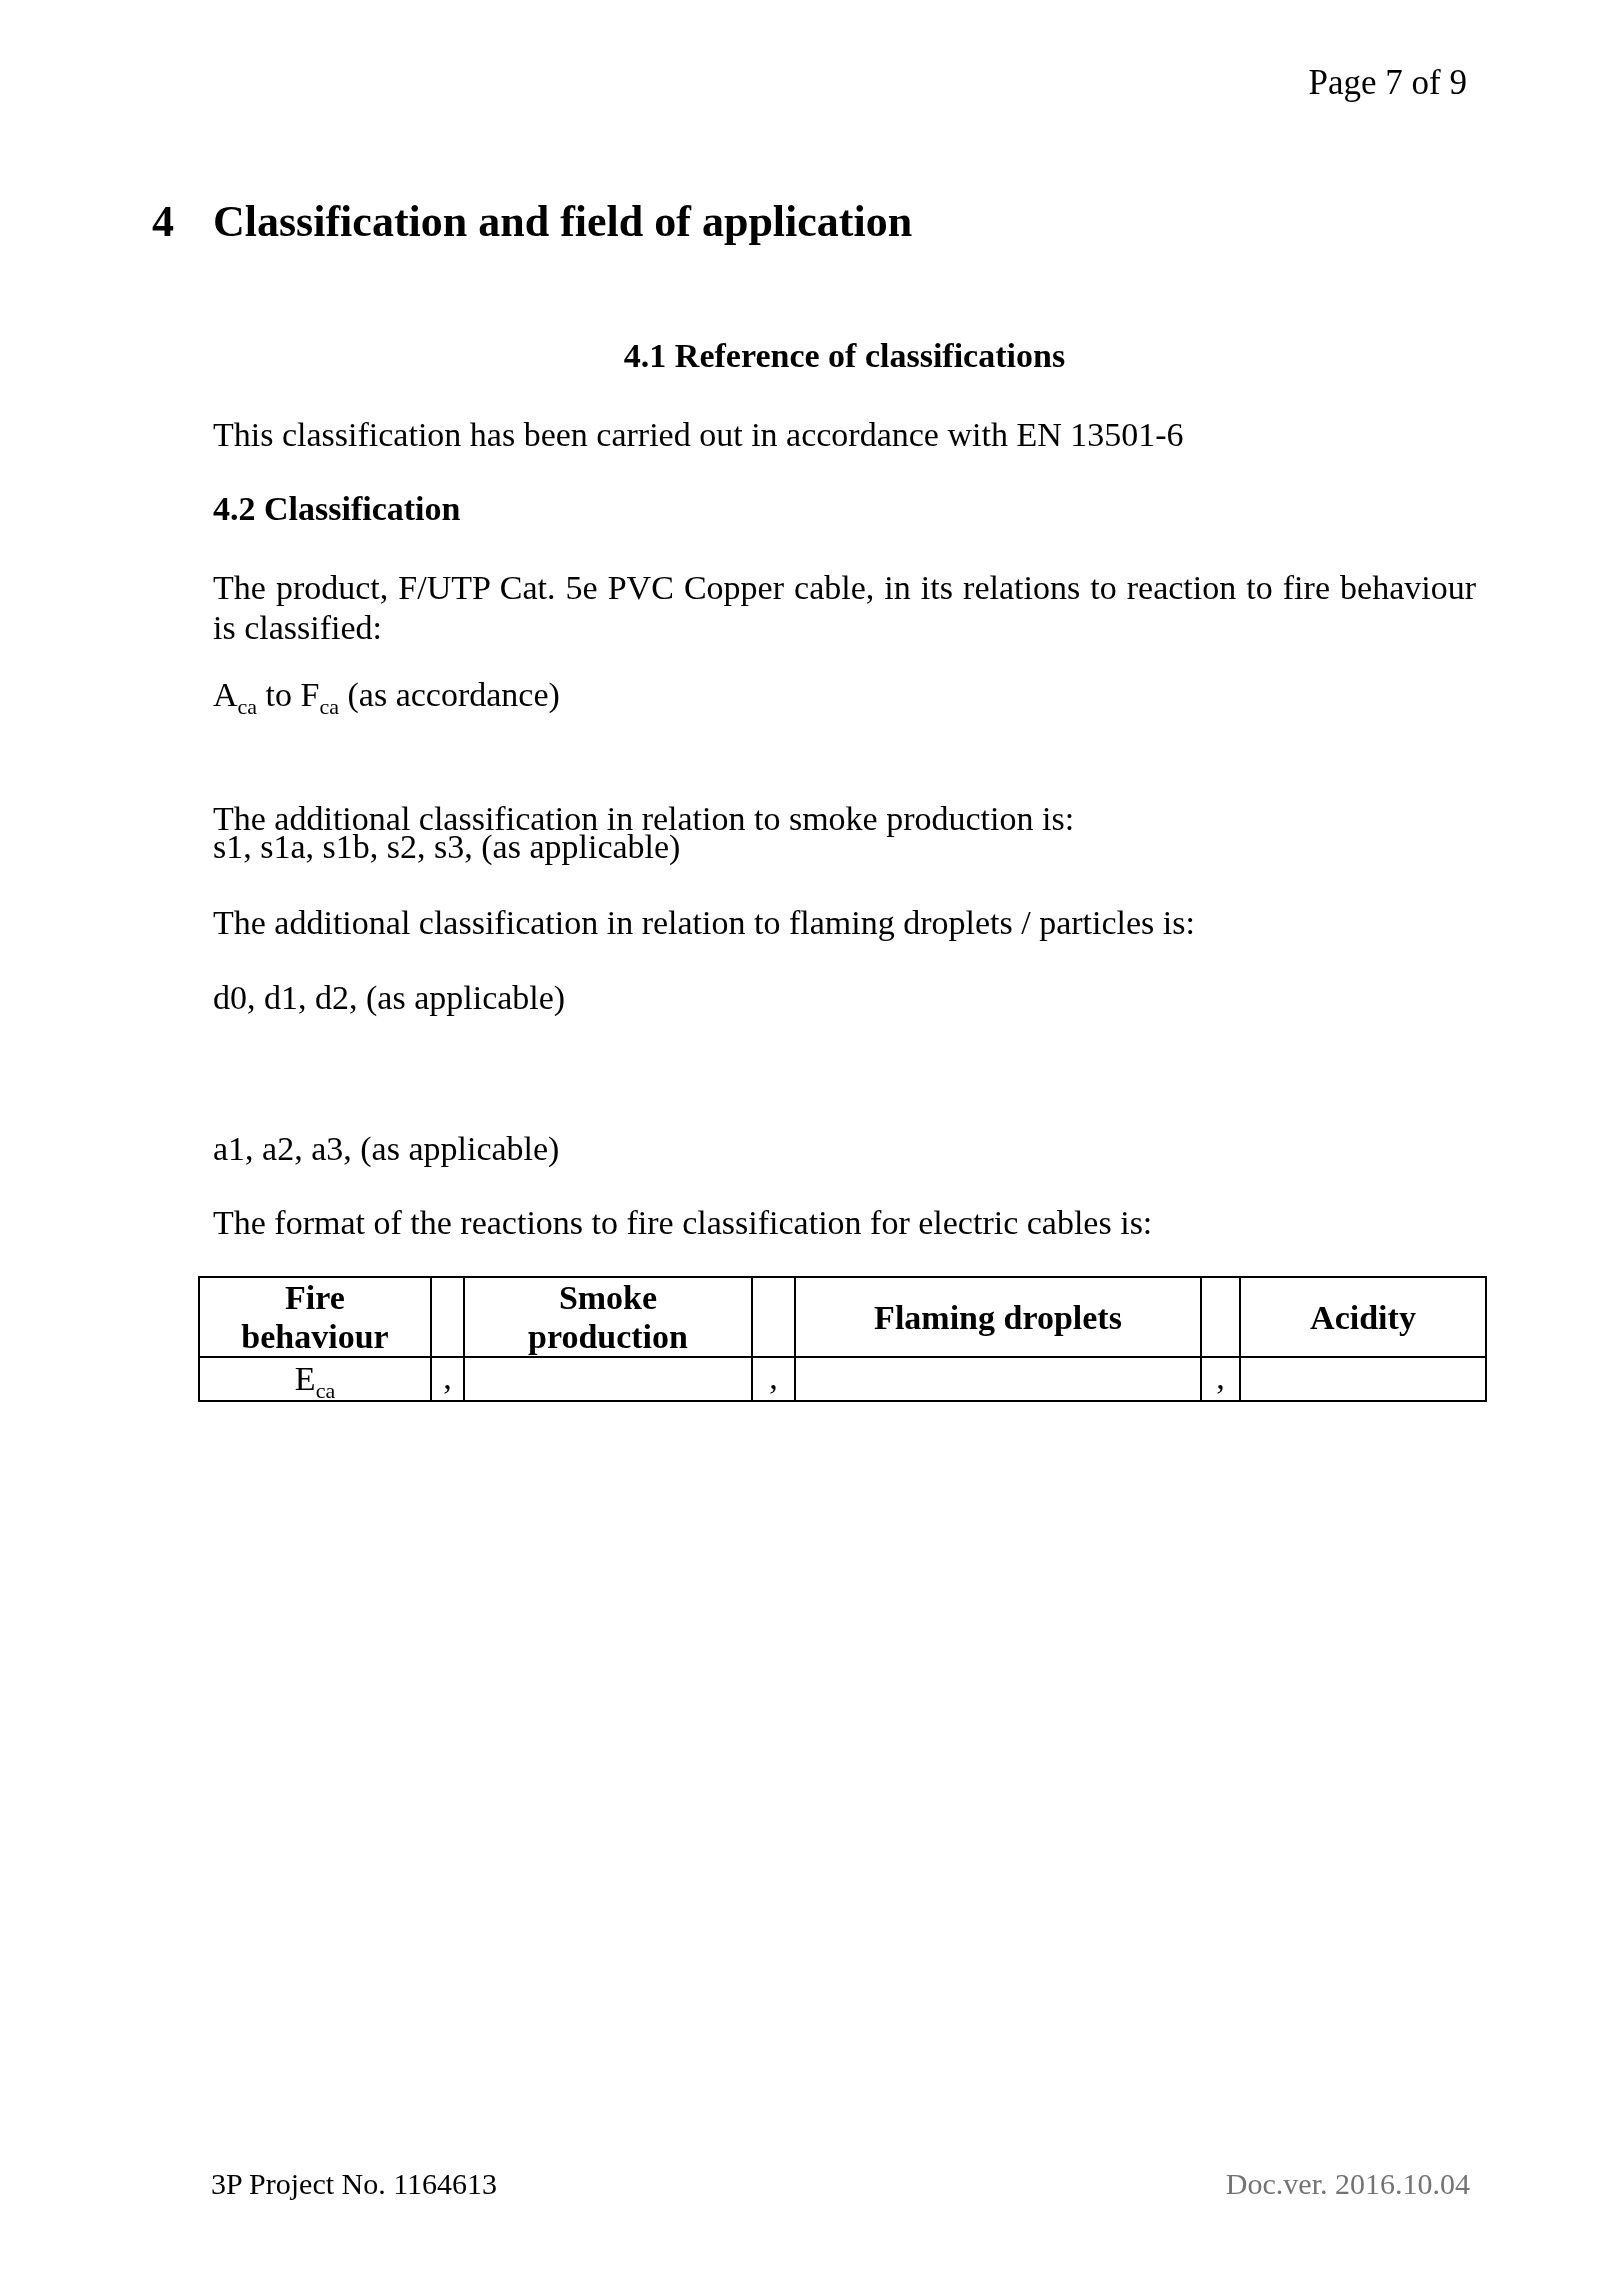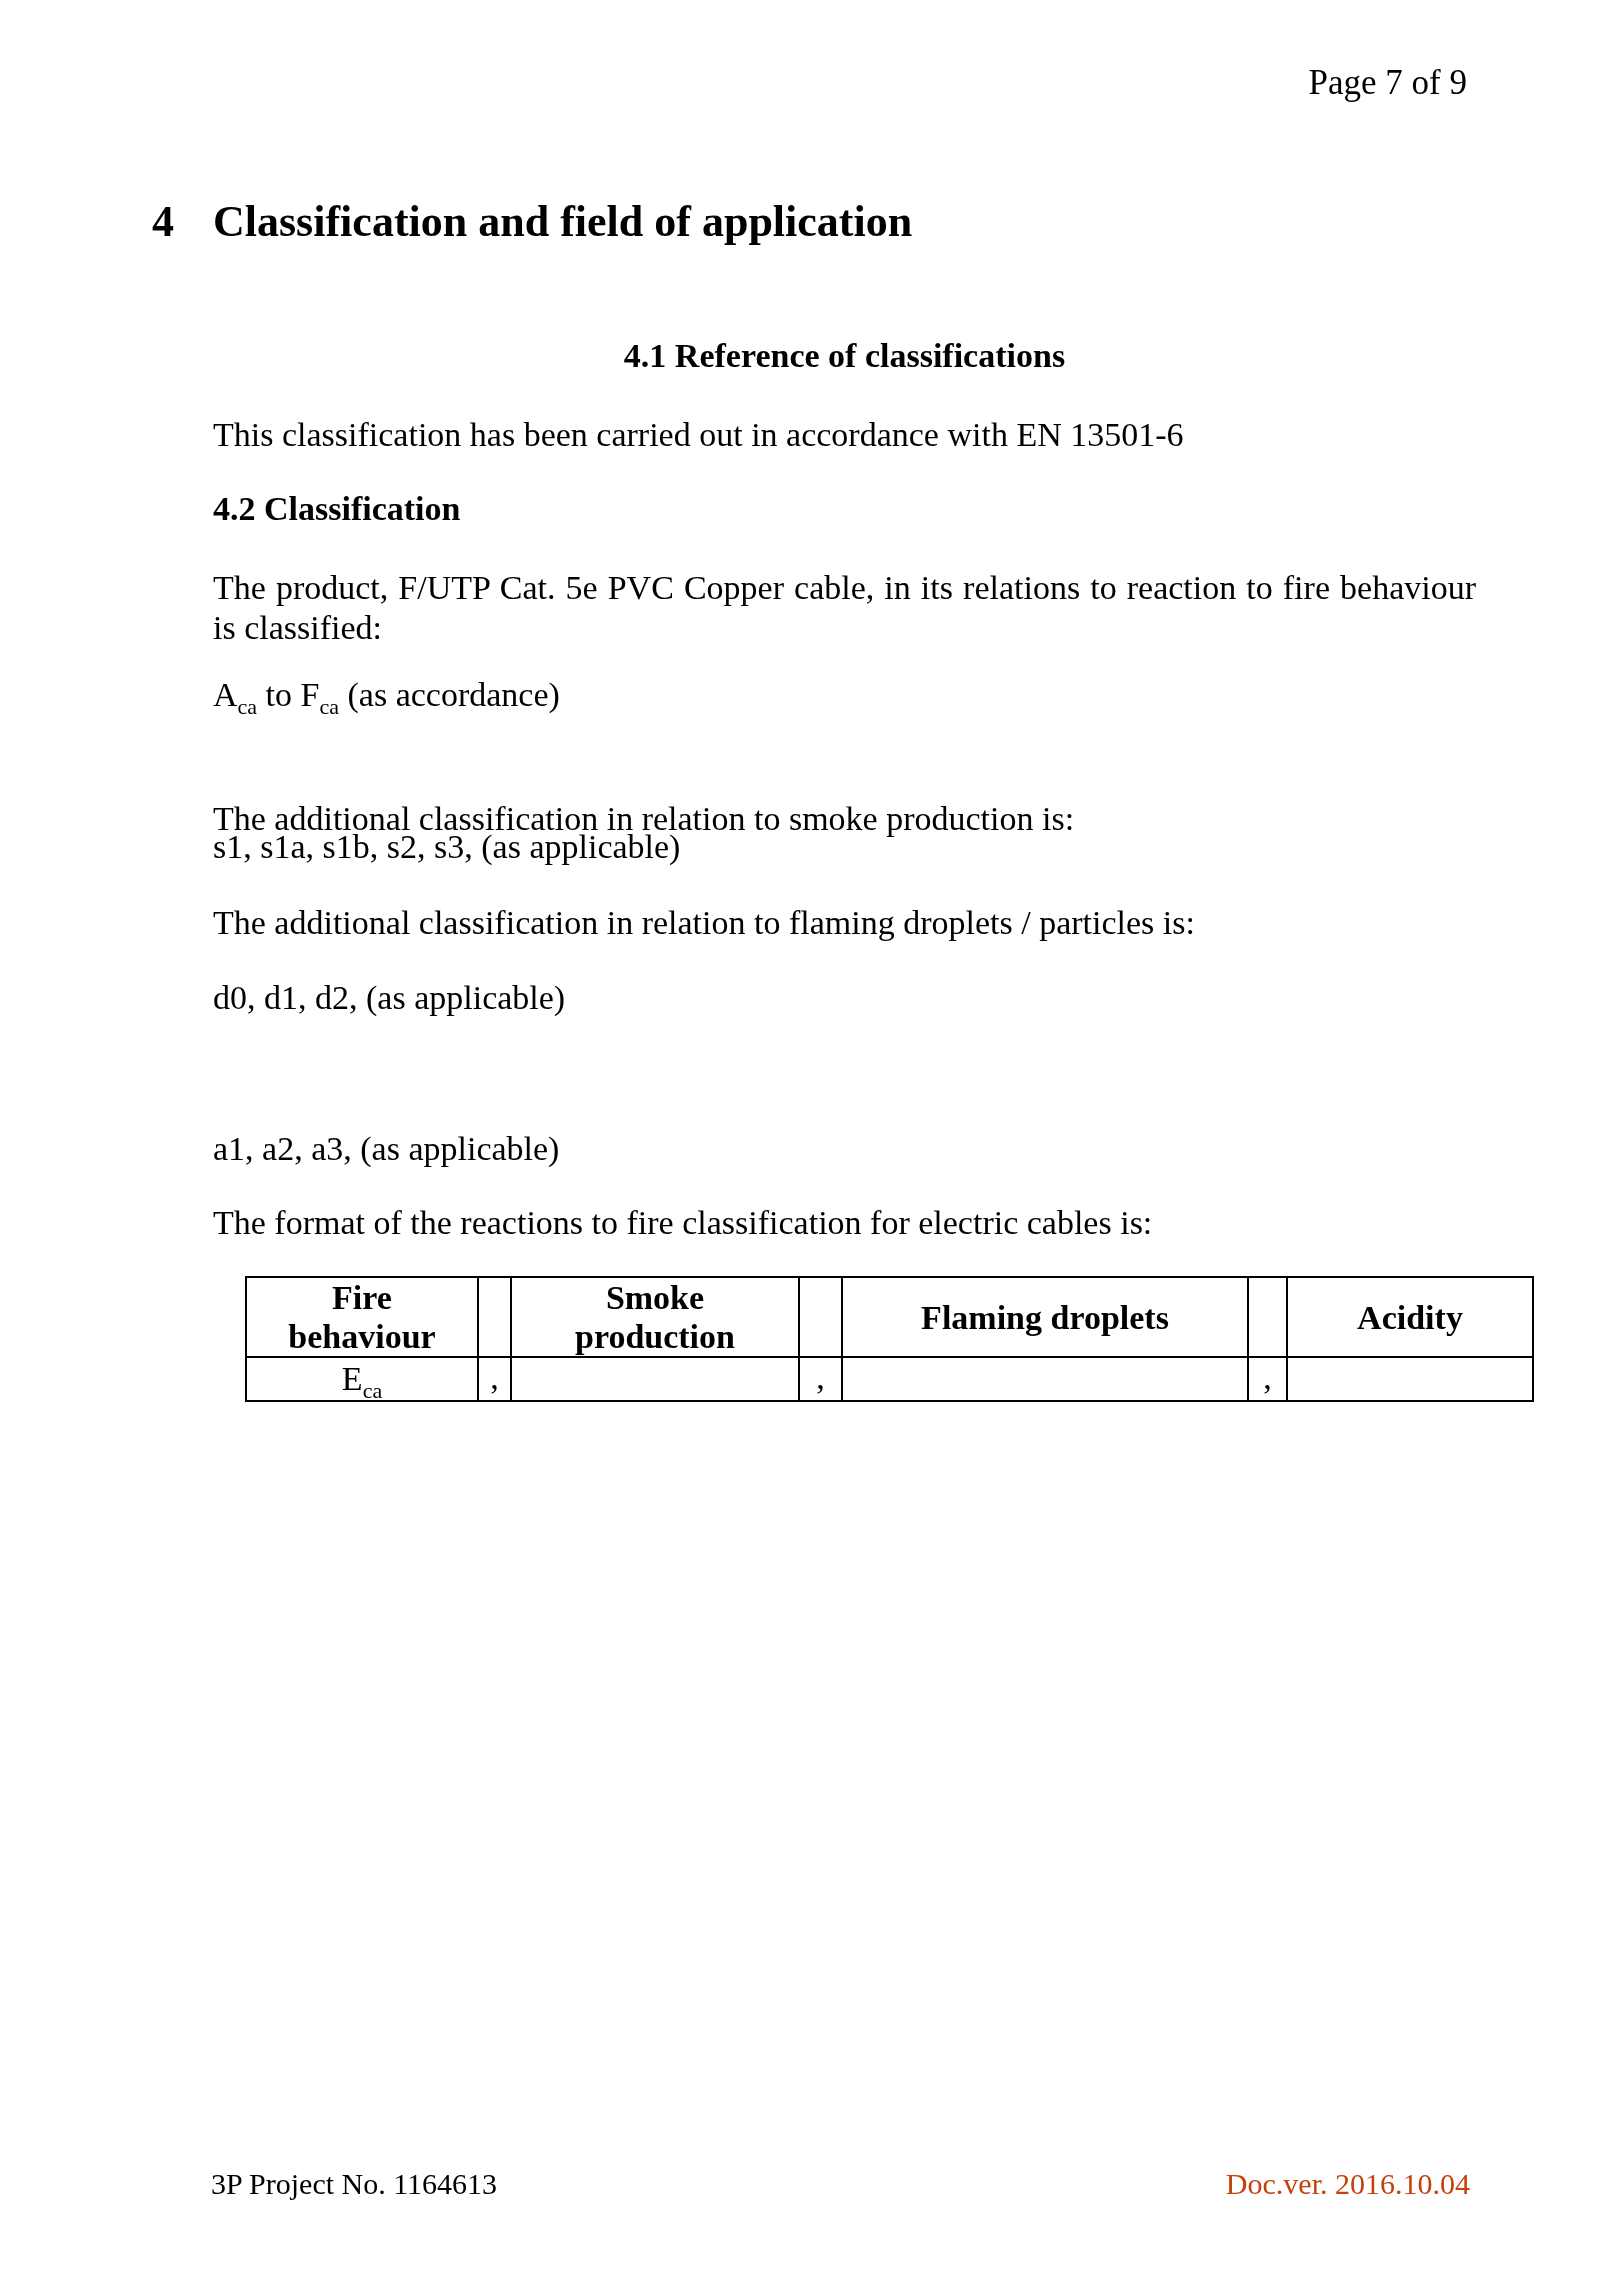--- a/index.html
+++ b/index.html
@@ -44,21 +44,20 @@
     line-height: 0;
   }
   .doc-table {
     position: absolute;
     left: 198px;
     top: 1276px;
     width: 1286px;
     border-collapse: collapse;
     table-layout: fixed;
     font-size: 34px;
-    margin-left: 47px;
   }
   .doc-table td {
     border: 2px solid #000000;
     text-align: center;
     vertical-align: middle;
     overflow: hidden;
   }
   .doc-table tr.hdr td {
     font-weight: bold;
     height: 72px;
@@ -75,21 +74,21 @@
   }
   .footer-left {
     top: 2167px;
     left: 211px;
     font-size: 30px;
   }
   .footer-right {
     top: 2167px;
     right: 153px;
     font-size: 30px;
-    color: #c2410c;
+    color: #737373;
     text-align: right;
   }
 </style>
 </head>
 <body>
 
 <div class="page">
 
   <div class="abs page-number">Page 7 of 9</div>
 

